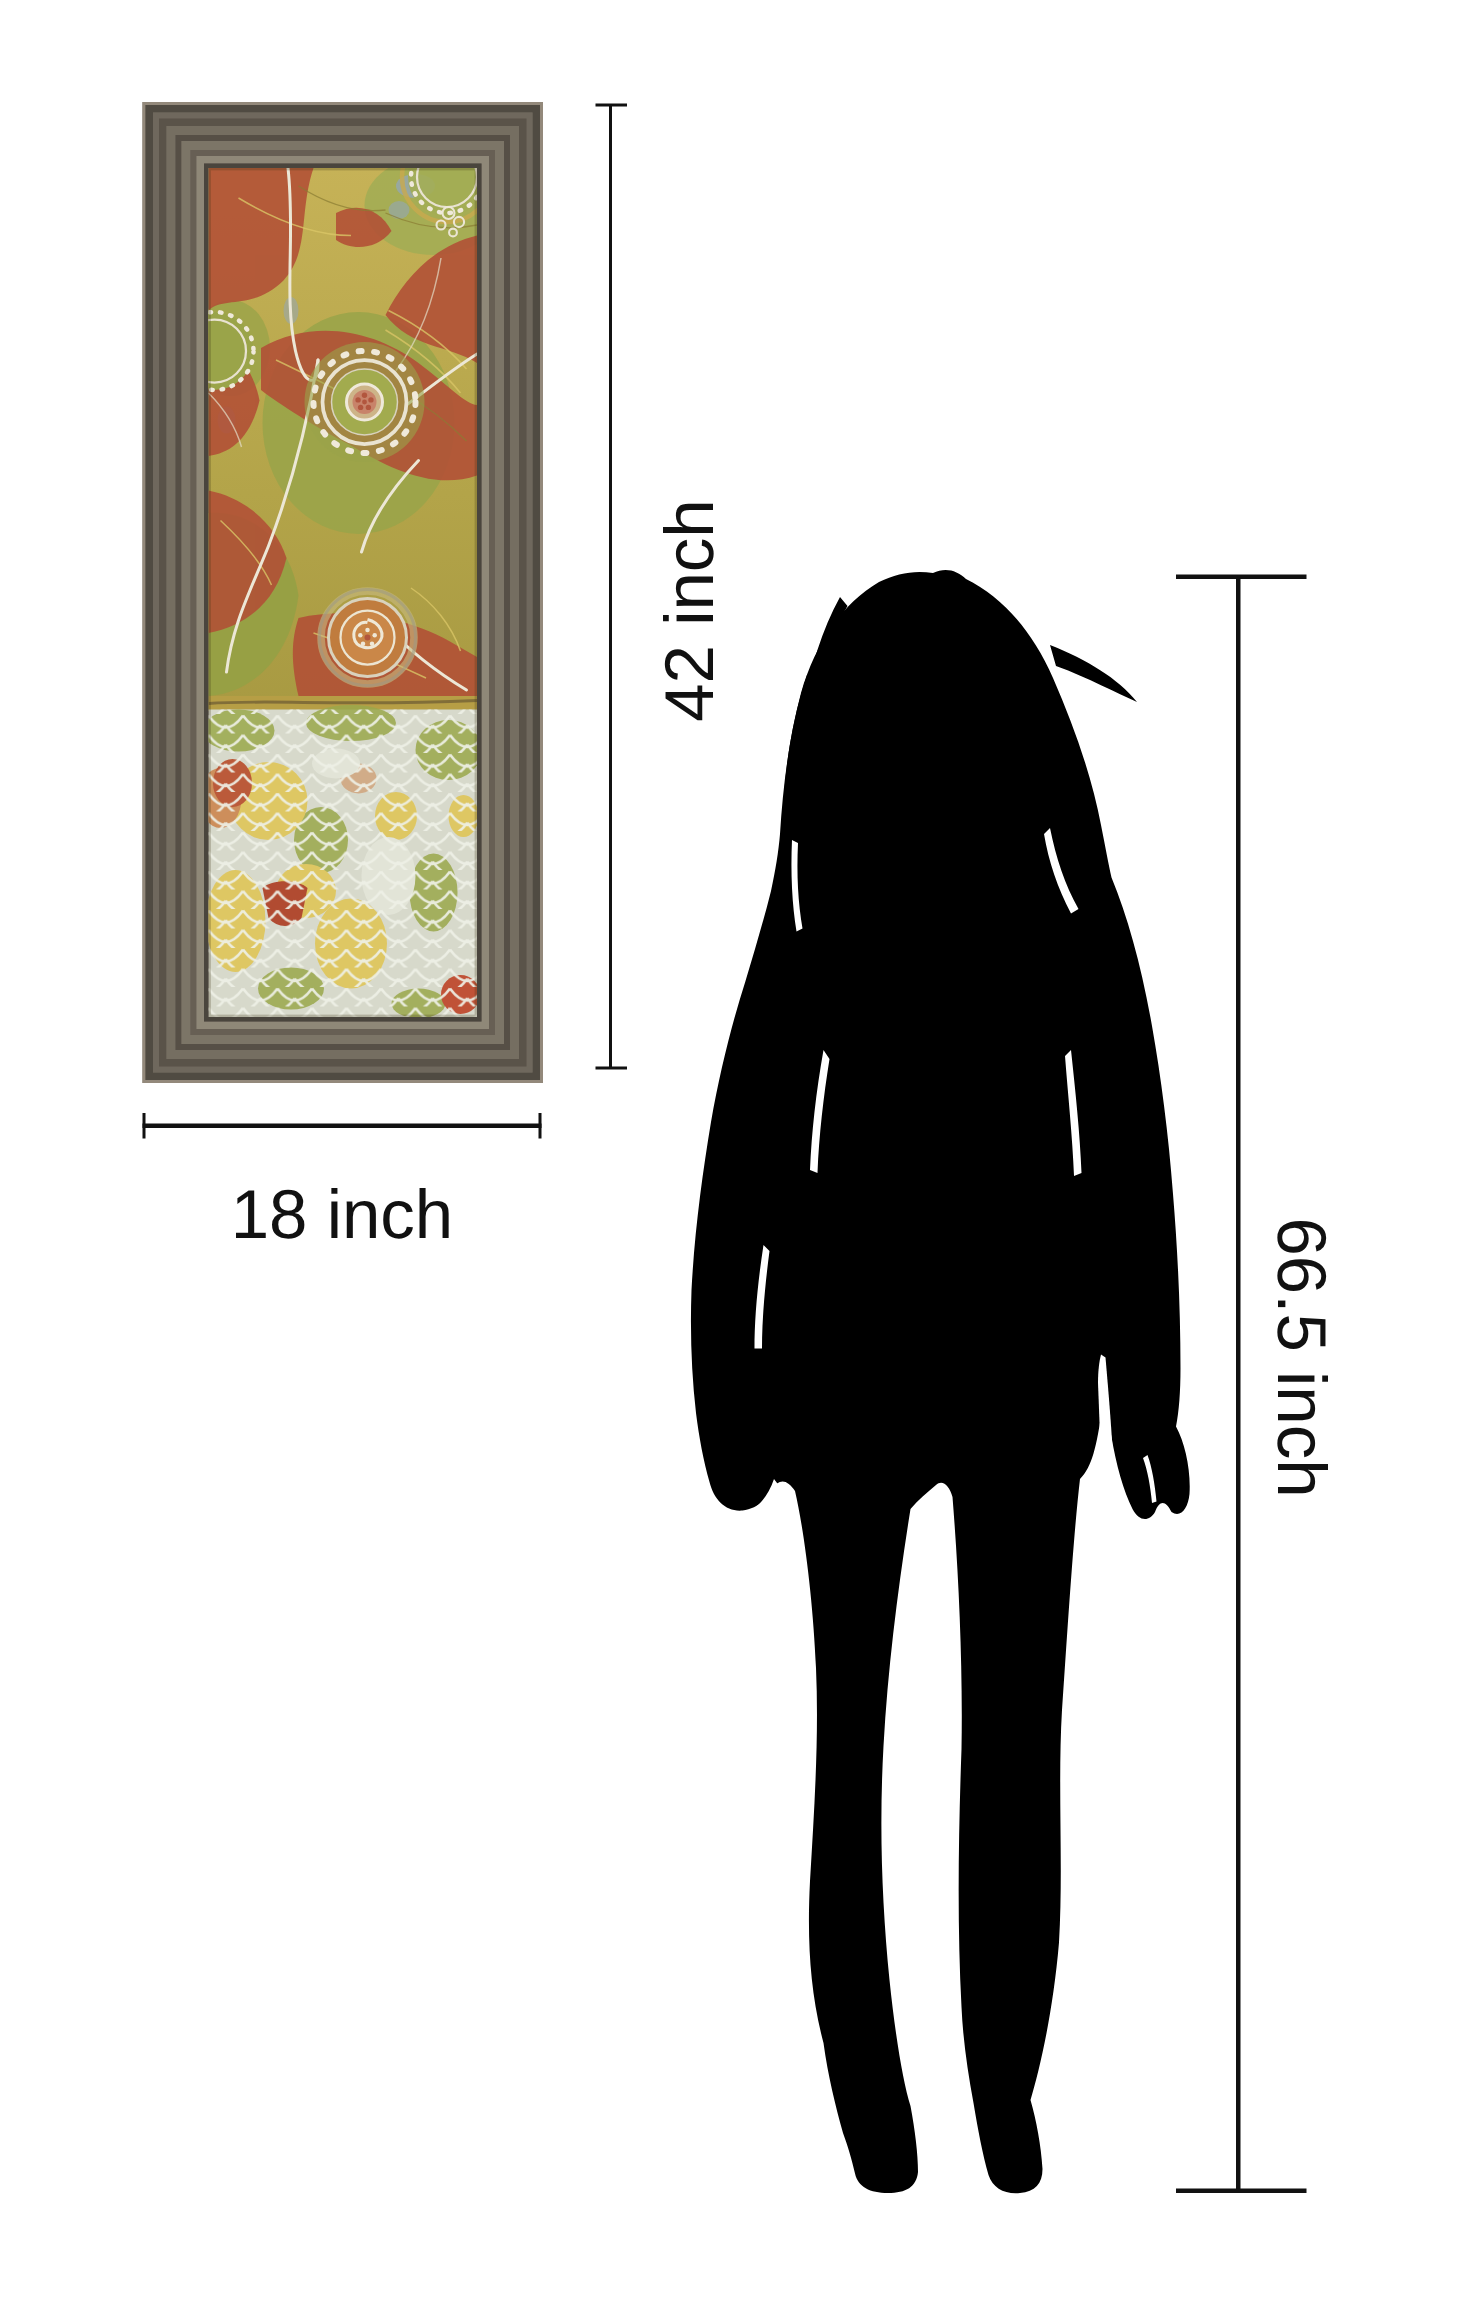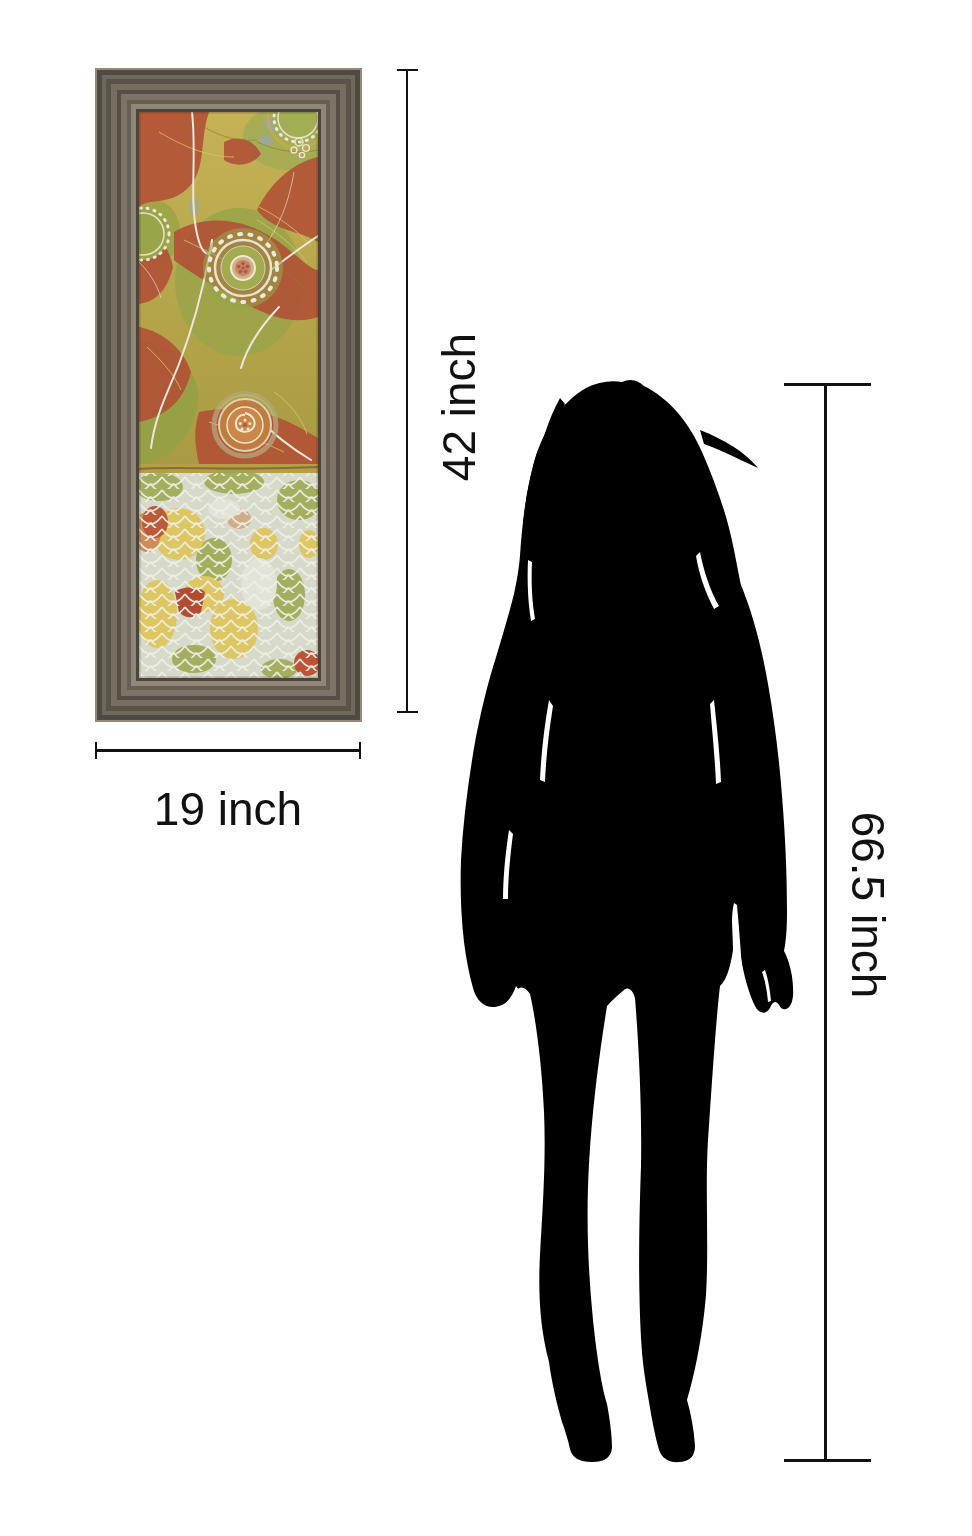--- a/index.html
+++ b/index.html
@@ -197,21 +197,21 @@
     <div class="dim" style="left:406px;top:70px;width:2px;height:642px;"></div>
     <div class="dim" style="left:397px;top:69px;width:21px;height:2px;"></div>
     <div class="dim" style="left:397px;top:711px;width:21px;height:2px;"></div>
     <div class="dim-label rot-ccw" style="left:459px;top:407px;">42 inch</div>
   </div>
 
   <div>
     <div class="dim" style="left:95px;top:749px;width:266px;height:3px;"></div>
     <div class="dim" style="left:95px;top:742px;width:2px;height:17px;"></div>
     <div class="dim" style="left:359px;top:742px;width:2px;height:17px;"></div>
-    <div class="dim-label" style="left:228px;top:809px;">19 inch</div>
+    <div class="dim-label" style="left:228px;top:809px;">18 inch</div>
   </div>
 
   <svg id="silhouette" viewBox="450 375 345 1095" aria-hidden="true">
     <g fill="#000000">
 
       <path d="M622 382
         C630 378 638 380 644 386
         C668 398 688 420 702 452
         C716 484 728 518 734 550
         C737 565 739 576 741 585

